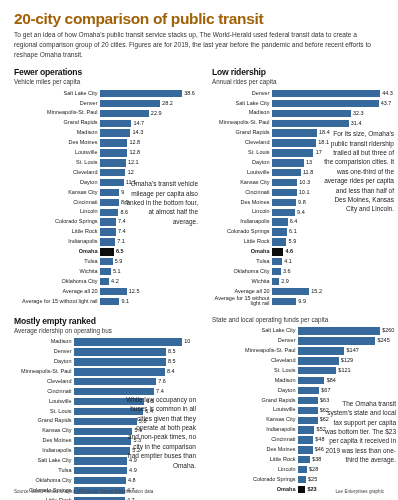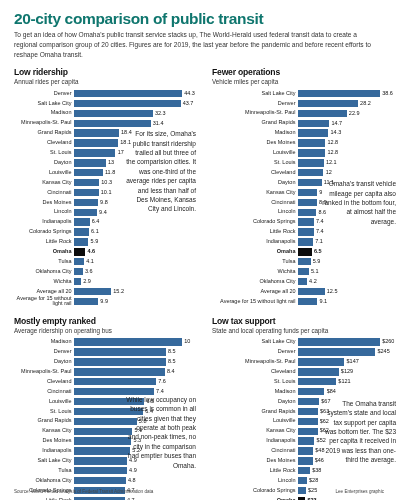--- a/index.html
+++ b/index.html
@@ -14,21 +14,21 @@
   #page {
     position: relative;
     width: 398px; height: 500px;
     padding: 10px 14px 0 14px;
   }
 
   .headline {
     font-size: 15.5px;
     font-weight: bold;
     letter-spacing: -0.35px;
-    color: #0f766e;
+    color: #a16207;
     margin: 0 0 3px 0;
     line-height: 1.1;
   }
   .deck {
     font-size: 6.6px;
     line-height: 1.52;
     color: #333;
     margin: 0 0 7px 0;
     max-width: 360px;
   }
@@ -127,20 +127,182 @@
 </style>
 </head>
 <body>
 
 <div id="page">
 
   <h1 class="headline">20-city comparison of public transit</h1>
   <p class="deck">To get an idea of how Omaha's public transit service stacks up, The World-Herald used federal transit data to create a regional comparison group of 20 cities. Figures are for 2019, the last year before the pandemic and before recent efforts to reshape Omaha transit.</p>
 
   <div class="grid">
+    <div class="panel p2">
+      <div class="panel-title">Fewer operations</div>
+      <div class="panel-sub">Vehicle miles per capita</div>
+      <div class="chart">
+          <div class="row">
+            <div class="lbl">Salt Lake City</div>
+            <div class="barwrap">
+              <div class="bar" style="width: 82px;"></div>
+              <div class="val">38.6</div>
+            </div>
+          </div>
+          <div class="row">
+            <div class="lbl">Denver</div>
+            <div class="barwrap">
+              <div class="bar" style="width: 59.9067px;"></div>
+              <div class="val">28.2</div>
+            </div>
+          </div>
+          <div class="row">
+            <div class="lbl">Minneapolis-St. Paul</div>
+            <div class="barwrap">
+              <div class="bar" style="width: 48.6477px;"></div>
+              <div class="val">22.9</div>
+            </div>
+          </div>
+          <div class="row">
+            <div class="lbl">Grand Rapids</div>
+            <div class="barwrap">
+              <div class="bar" style="width: 31.228px;"></div>
+              <div class="val">14.7</div>
+            </div>
+          </div>
+          <div class="row">
+            <div class="lbl">Madison</div>
+            <div class="barwrap">
+              <div class="bar" style="width: 30.3782px;"></div>
+              <div class="val">14.3</div>
+            </div>
+          </div>
+          <div class="row">
+            <div class="lbl">Des Moines</div>
+            <div class="barwrap">
+              <div class="bar" style="width: 27.1917px;"></div>
+              <div class="val">12.8</div>
+            </div>
+          </div>
+          <div class="row">
+            <div class="lbl">Louisville</div>
+            <div class="barwrap">
+              <div class="bar" style="width: 27.1917px;"></div>
+              <div class="val">12.8</div>
+            </div>
+          </div>
+          <div class="row">
+            <div class="lbl">St. Louis</div>
+            <div class="barwrap">
+              <div class="bar" style="width: 25.7047px;"></div>
+              <div class="val">12.1</div>
+            </div>
+          </div>
+          <div class="row">
+            <div class="lbl">Cleveland</div>
+            <div class="barwrap">
+              <div class="bar" style="width: 25.4922px;"></div>
+              <div class="val">12</div>
+            </div>
+          </div>
+          <div class="row">
+            <div class="lbl">Dayton</div>
+            <div class="barwrap">
+              <div class="bar" style="width: 23.5803px;"></div>
+              <div class="val">11.1</div>
+            </div>
+          </div>
+          <div class="row">
+            <div class="lbl">Kansas City</div>
+            <div class="barwrap">
+              <div class="bar" style="width: 19.1192px;"></div>
+              <div class="val">9</div>
+            </div>
+          </div>
+          <div class="row">
+            <div class="lbl">Cincinnati</div>
+            <div class="barwrap">
+              <div class="bar" style="width: 18.9067px;"></div>
+              <div class="val">8.9</div>
+            </div>
+          </div>
+          <div class="row">
+            <div class="lbl">Lincoln</div>
+            <div class="barwrap">
+              <div class="bar" style="width: 18.2694px;"></div>
+              <div class="val">8.6</div>
+            </div>
+          </div>
+          <div class="row">
+            <div class="lbl">Colorado Springs</div>
+            <div class="barwrap">
+              <div class="bar" style="width: 15.7202px;"></div>
+              <div class="val">7.4</div>
+            </div>
+          </div>
+          <div class="row">
+            <div class="lbl">Little Rock</div>
+            <div class="barwrap">
+              <div class="bar" style="width: 15.7202px;"></div>
+              <div class="val">7.4</div>
+            </div>
+          </div>
+          <div class="row">
+            <div class="lbl">Indianapolis</div>
+            <div class="barwrap">
+              <div class="bar" style="width: 15.0829px;"></div>
+              <div class="val">7.1</div>
+            </div>
+          </div>
+          <div class="row">
+            <div class="lbl om">Omaha</div>
+            <div class="barwrap">
+              <div class="bar omaha" style="width: 13.8083px;"></div>
+              <div class="val om">6.5</div>
+            </div>
+          </div>
+          <div class="row">
+            <div class="lbl">Tulsa</div>
+            <div class="barwrap">
+              <div class="bar" style="width: 12.5337px;"></div>
+              <div class="val">5.9</div>
+            </div>
+          </div>
+          <div class="row">
+            <div class="lbl">Wichita</div>
+            <div class="barwrap">
+              <div class="bar" style="width: 10.8342px;"></div>
+              <div class="val">5.1</div>
+            </div>
+          </div>
+          <div class="row">
+            <div class="lbl">Oklahoma City</div>
+            <div class="barwrap">
+              <div class="bar" style="width: 8.92228px;"></div>
+              <div class="val">4.2</div>
+            </div>
+          </div>
+          <div class="row">
+            <div class="lbl">Average all 20</div>
+            <div class="barwrap">
+              <div class="bar" style="width: 26.5544px;"></div>
+              <div class="val">12.5</div>
+            </div>
+          </div>
+          <div class="row">
+            <div class="lbl two-line">Average for 15 without light rail</div>
+            <div class="barwrap">
+              <div class="bar" style="width: 19.3316px;"></div>
+              <div class="val">9.1</div>
+            </div>
+          </div>
+        </div>
+      <div class="note p2-note">Omaha's transit vehicle mileage per capita also ranked in the bottom four, at almost half the average.</div>
+    </div>
+
     <div class="panel p1">
       <div class="panel-title">Low ridership</div>
       <div class="panel-sub">Annual rides per capita</div>
       <div class="chart">
           <div class="row">
             <div class="lbl">Denver</div>
             <div class="barwrap">
               <div class="bar" style="width: 108px;"></div>
               <div class="val">44.3</div>
             </div>
@@ -287,182 +449,20 @@
           </div>
           <div class="row">
             <div class="lbl two-line">Average for 15 without light rail</div>
             <div class="barwrap">
               <div class="bar" style="width: 24.1354px;"></div>
               <div class="val">9.9</div>
             </div>
           </div>
         </div>
       <div class="note p1-note">For its size, Omaha's public transit ridership trailed all but three of the comparision cities. It was one-third of the average rides per capita and less than half of Des Moines, Kansas City and Lincoln.</div>
-    </div>
-
-    <div class="panel p2">
-      <div class="panel-title">Fewer operations</div>
-      <div class="panel-sub">Vehicle miles per capita</div>
-      <div class="chart">
-          <div class="row">
-            <div class="lbl">Salt Lake City</div>
-            <div class="barwrap">
-              <div class="bar" style="width: 82px;"></div>
-              <div class="val">38.6</div>
-            </div>
-          </div>
-          <div class="row">
-            <div class="lbl">Denver</div>
-            <div class="barwrap">
-              <div class="bar" style="width: 59.9067px;"></div>
-              <div class="val">28.2</div>
-            </div>
-          </div>
-          <div class="row">
-            <div class="lbl">Minneapolis-St. Paul</div>
-            <div class="barwrap">
-              <div class="bar" style="width: 48.6477px;"></div>
-              <div class="val">22.9</div>
-            </div>
-          </div>
-          <div class="row">
-            <div class="lbl">Grand Rapids</div>
-            <div class="barwrap">
-              <div class="bar" style="width: 31.228px;"></div>
-              <div class="val">14.7</div>
-            </div>
-          </div>
-          <div class="row">
-            <div class="lbl">Madison</div>
-            <div class="barwrap">
-              <div class="bar" style="width: 30.3782px;"></div>
-              <div class="val">14.3</div>
-            </div>
-          </div>
-          <div class="row">
-            <div class="lbl">Des Moines</div>
-            <div class="barwrap">
-              <div class="bar" style="width: 27.1917px;"></div>
-              <div class="val">12.8</div>
-            </div>
-          </div>
-          <div class="row">
-            <div class="lbl">Louisville</div>
-            <div class="barwrap">
-              <div class="bar" style="width: 27.1917px;"></div>
-              <div class="val">12.8</div>
-            </div>
-          </div>
-          <div class="row">
-            <div class="lbl">St. Louis</div>
-            <div class="barwrap">
-              <div class="bar" style="width: 25.7047px;"></div>
-              <div class="val">12.1</div>
-            </div>
-          </div>
-          <div class="row">
-            <div class="lbl">Cleveland</div>
-            <div class="barwrap">
-              <div class="bar" style="width: 25.4922px;"></div>
-              <div class="val">12</div>
-            </div>
-          </div>
-          <div class="row">
-            <div class="lbl">Dayton</div>
-            <div class="barwrap">
-              <div class="bar" style="width: 23.5803px;"></div>
-              <div class="val">11.1</div>
-            </div>
-          </div>
-          <div class="row">
-            <div class="lbl">Kansas City</div>
-            <div class="barwrap">
-              <div class="bar" style="width: 19.1192px;"></div>
-              <div class="val">9</div>
-            </div>
-          </div>
-          <div class="row">
-            <div class="lbl">Cincinnati</div>
-            <div class="barwrap">
-              <div class="bar" style="width: 18.9067px;"></div>
-              <div class="val">8.9</div>
-            </div>
-          </div>
-          <div class="row">
-            <div class="lbl">Lincoln</div>
-            <div class="barwrap">
-              <div class="bar" style="width: 18.2694px;"></div>
-              <div class="val">8.6</div>
-            </div>
-          </div>
-          <div class="row">
-            <div class="lbl">Colorado Springs</div>
-            <div class="barwrap">
-              <div class="bar" style="width: 15.7202px;"></div>
-              <div class="val">7.4</div>
-            </div>
-          </div>
-          <div class="row">
-            <div class="lbl">Little Rock</div>
-            <div class="barwrap">
-              <div class="bar" style="width: 15.7202px;"></div>
-              <div class="val">7.4</div>
-            </div>
-          </div>
-          <div class="row">
-            <div class="lbl">Indianapolis</div>
-            <div class="barwrap">
-              <div class="bar" style="width: 15.0829px;"></div>
-              <div class="val">7.1</div>
-            </div>
-          </div>
-          <div class="row">
-            <div class="lbl om">Omaha</div>
-            <div class="barwrap">
-              <div class="bar omaha" style="width: 13.8083px;"></div>
-              <div class="val om">6.5</div>
-            </div>
-          </div>
-          <div class="row">
-            <div class="lbl">Tulsa</div>
-            <div class="barwrap">
-              <div class="bar" style="width: 12.5337px;"></div>
-              <div class="val">5.9</div>
-            </div>
-          </div>
-          <div class="row">
-            <div class="lbl">Wichita</div>
-            <div class="barwrap">
-              <div class="bar" style="width: 10.8342px;"></div>
-              <div class="val">5.1</div>
-            </div>
-          </div>
-          <div class="row">
-            <div class="lbl">Oklahoma City</div>
-            <div class="barwrap">
-              <div class="bar" style="width: 8.92228px;"></div>
-              <div class="val">4.2</div>
-            </div>
-          </div>
-          <div class="row">
-            <div class="lbl">Average all 20</div>
-            <div class="barwrap">
-              <div class="bar" style="width: 26.5544px;"></div>
-              <div class="val">12.5</div>
-            </div>
-          </div>
-          <div class="row">
-            <div class="lbl two-line">Average for 15 without light rail</div>
-            <div class="barwrap">
-              <div class="bar" style="width: 19.3316px;"></div>
-              <div class="val">9.1</div>
-            </div>
-          </div>
-        </div>
-      <div class="note p2-note">Omaha's transit vehicle mileage per capita also ranked in the bottom four, at almost half the average.</div>
     </div>
 
     <div class="panel p3">
       <div class="sec-gap"></div>
       <div class="panel-title">Mostly empty ranked</div>
       <div class="panel-sub">Average ridership on operating bus</div>
       <div class="chart">
           <div class="row">
             <div class="lbl">Madison</div>
             <div class="barwrap">
@@ -581,21 +581,20 @@
               <div class="bar" style="width: 50.76px;"></div>
               <div class="val">4.7</div>
             </div>
           </div>
         </div>
       <div class="note p3-note">While low occupancy on buses is common in all cities given that they operate at both peak and non-peak times, no city in the comparison had emptier buses than Omaha.</div>
     </div>
 
     <div class="panel p4">
       <div class="sec-gap"></div>
-      <div class="panel-title">Low tax support</div>
       <div class="panel-sub">State and local operating funds per capita</div>
       <div class="chart">
           <div class="row">
             <div class="lbl">Salt Lake City</div>
             <div class="barwrap">
               <div class="bar" style="width: 82px;"></div>
               <div class="val">$260</div>
             </div>
           </div>
           <div class="row">

